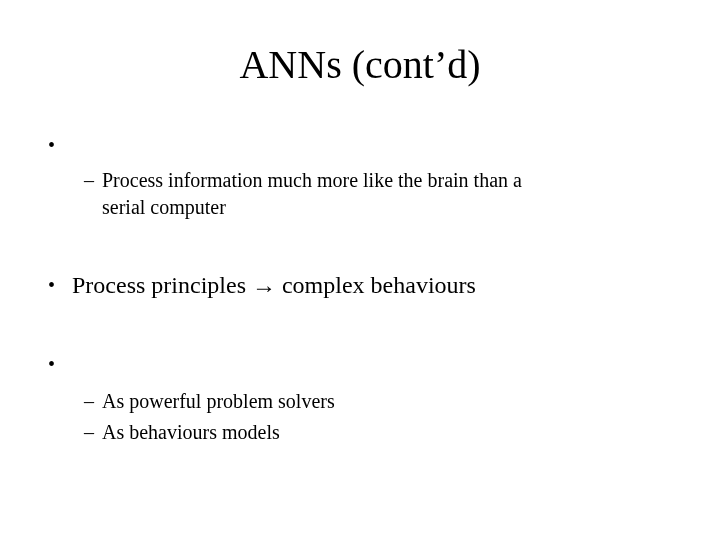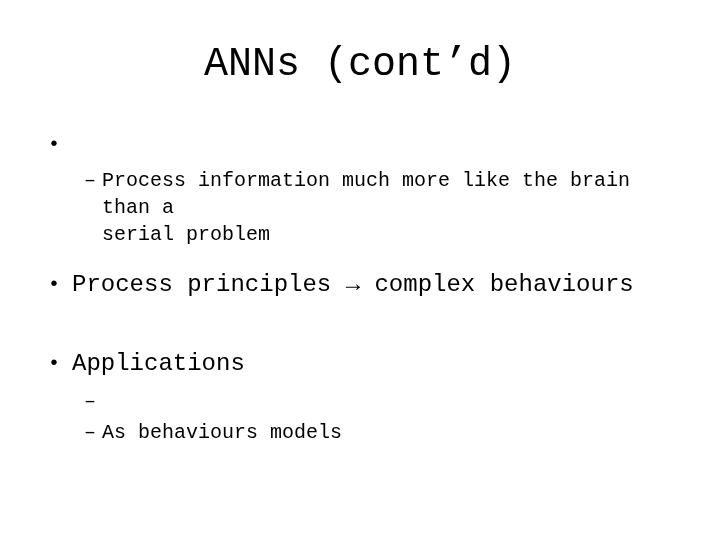--- a/index.html
+++ b/index.html
@@ -8,21 +8,21 @@
     --bg-color: #ffffff;
   }
   * { margin: 0; padding: 0; box-sizing: border-box; }
   html, body { background: var(--bg-color); }
   .slide {
     position: relative;
     width: 720px;
     height: 463px;
     background: var(--bg-color);
     overflow: hidden;
-    font-family: Liberation Mono, monospace;
+    font-family: Liberation Serif, serif;
     color: var(--text-color);
   }
   .slide-title {
     position: absolute;
     top: 41px;
     left: 0;
     right: 0;
     text-align: center;
     font-size: 40px;
     line-height: 47px;
@@ -92,38 +92,38 @@
 
   <div class="li1 b1">
     <span class="marker">•</span>
   </div>
 
   <div class="sub-group sg1">
     <div class="li2">
       <span class="marker">–</span>
       <span class="txt">
         <span class="line">Process information much more like the brain than a</span><br>
-        <span class="line">serial problem</span>
+        <span class="line">serial computer</span>
       </span>
     </div>
   </div>
 
   <div class="li1 b2">
     <span class="marker">•</span>
     <span class="txt">Process principles → complex behaviours</span>
   </div>
 
   <div class="li1 b3">
     <span class="marker">•</span>
-    <span class="txt">Applications</span>
   </div>
 
   <div class="sub-group sg3">
     <div class="li2">
       <span class="marker">–</span>
+      <span class="txt line">As powerful problem solvers</span>
     </div>
     <div class="li2">
       <span class="marker">–</span>
       <span class="txt line">As behaviours models</span>
     </div>
   </div>
 
   <div class="page-footer">
     <span class="sq">▪</span>
     <span class="num">6</span>

